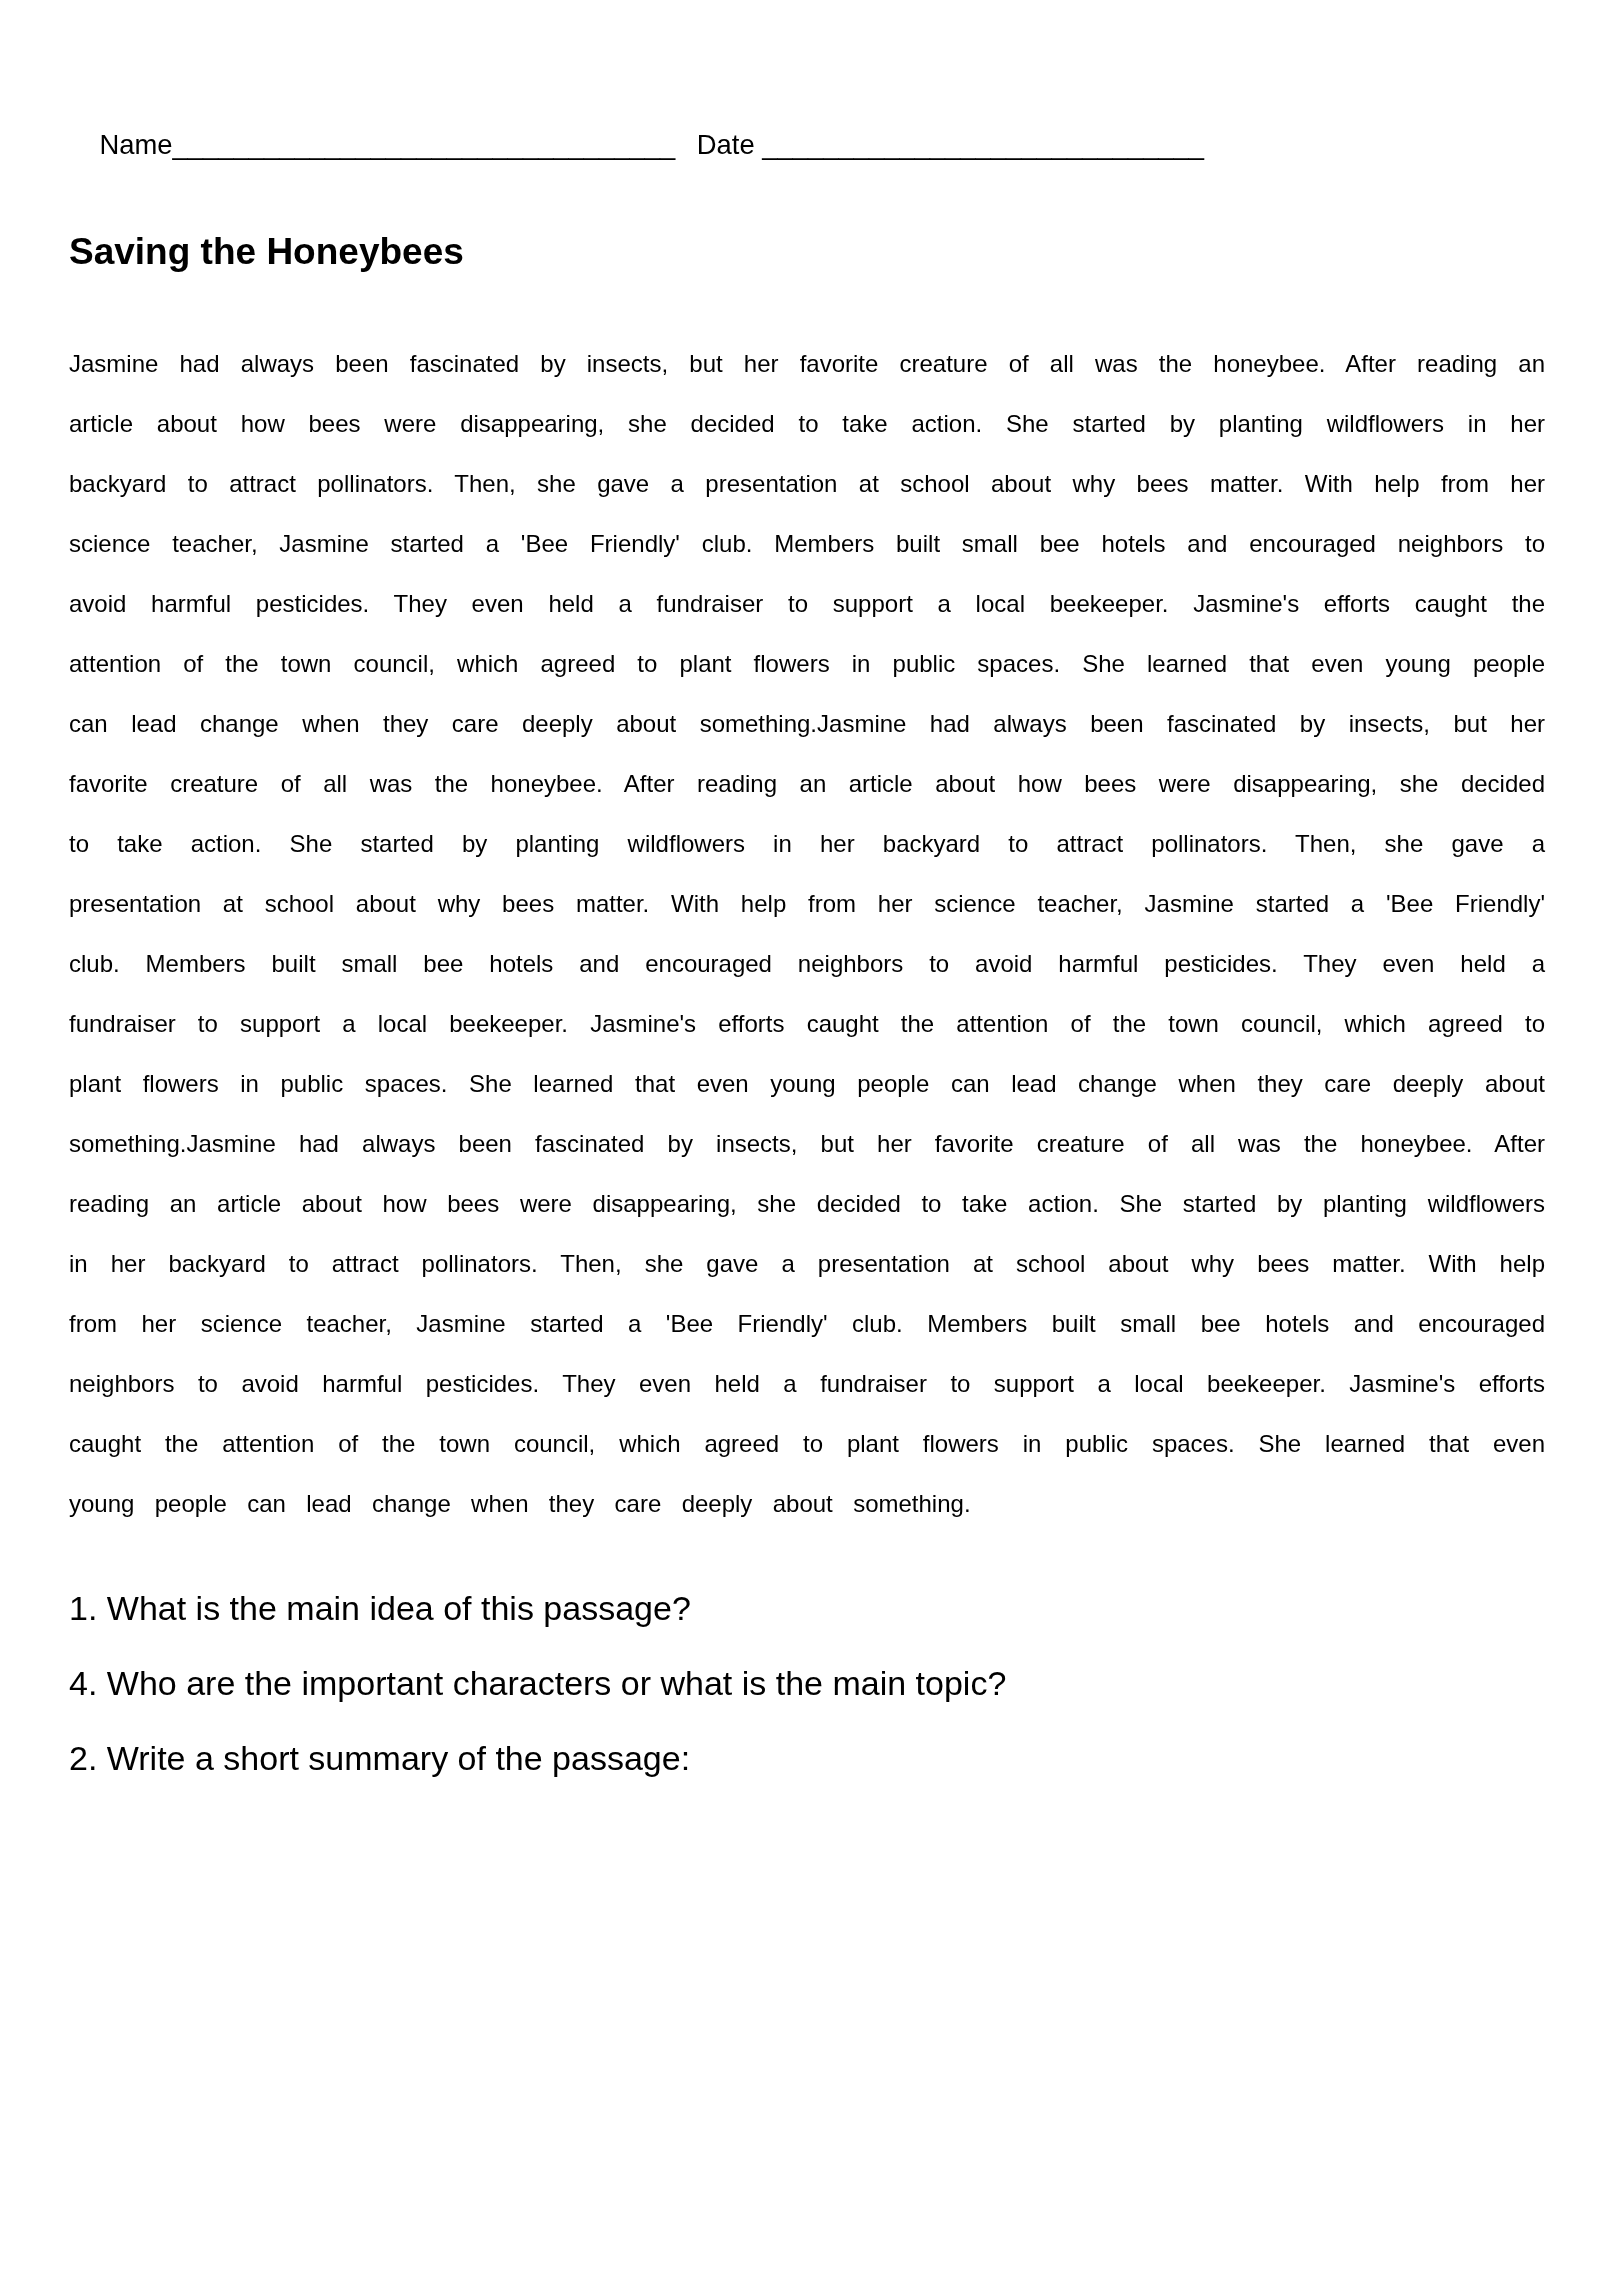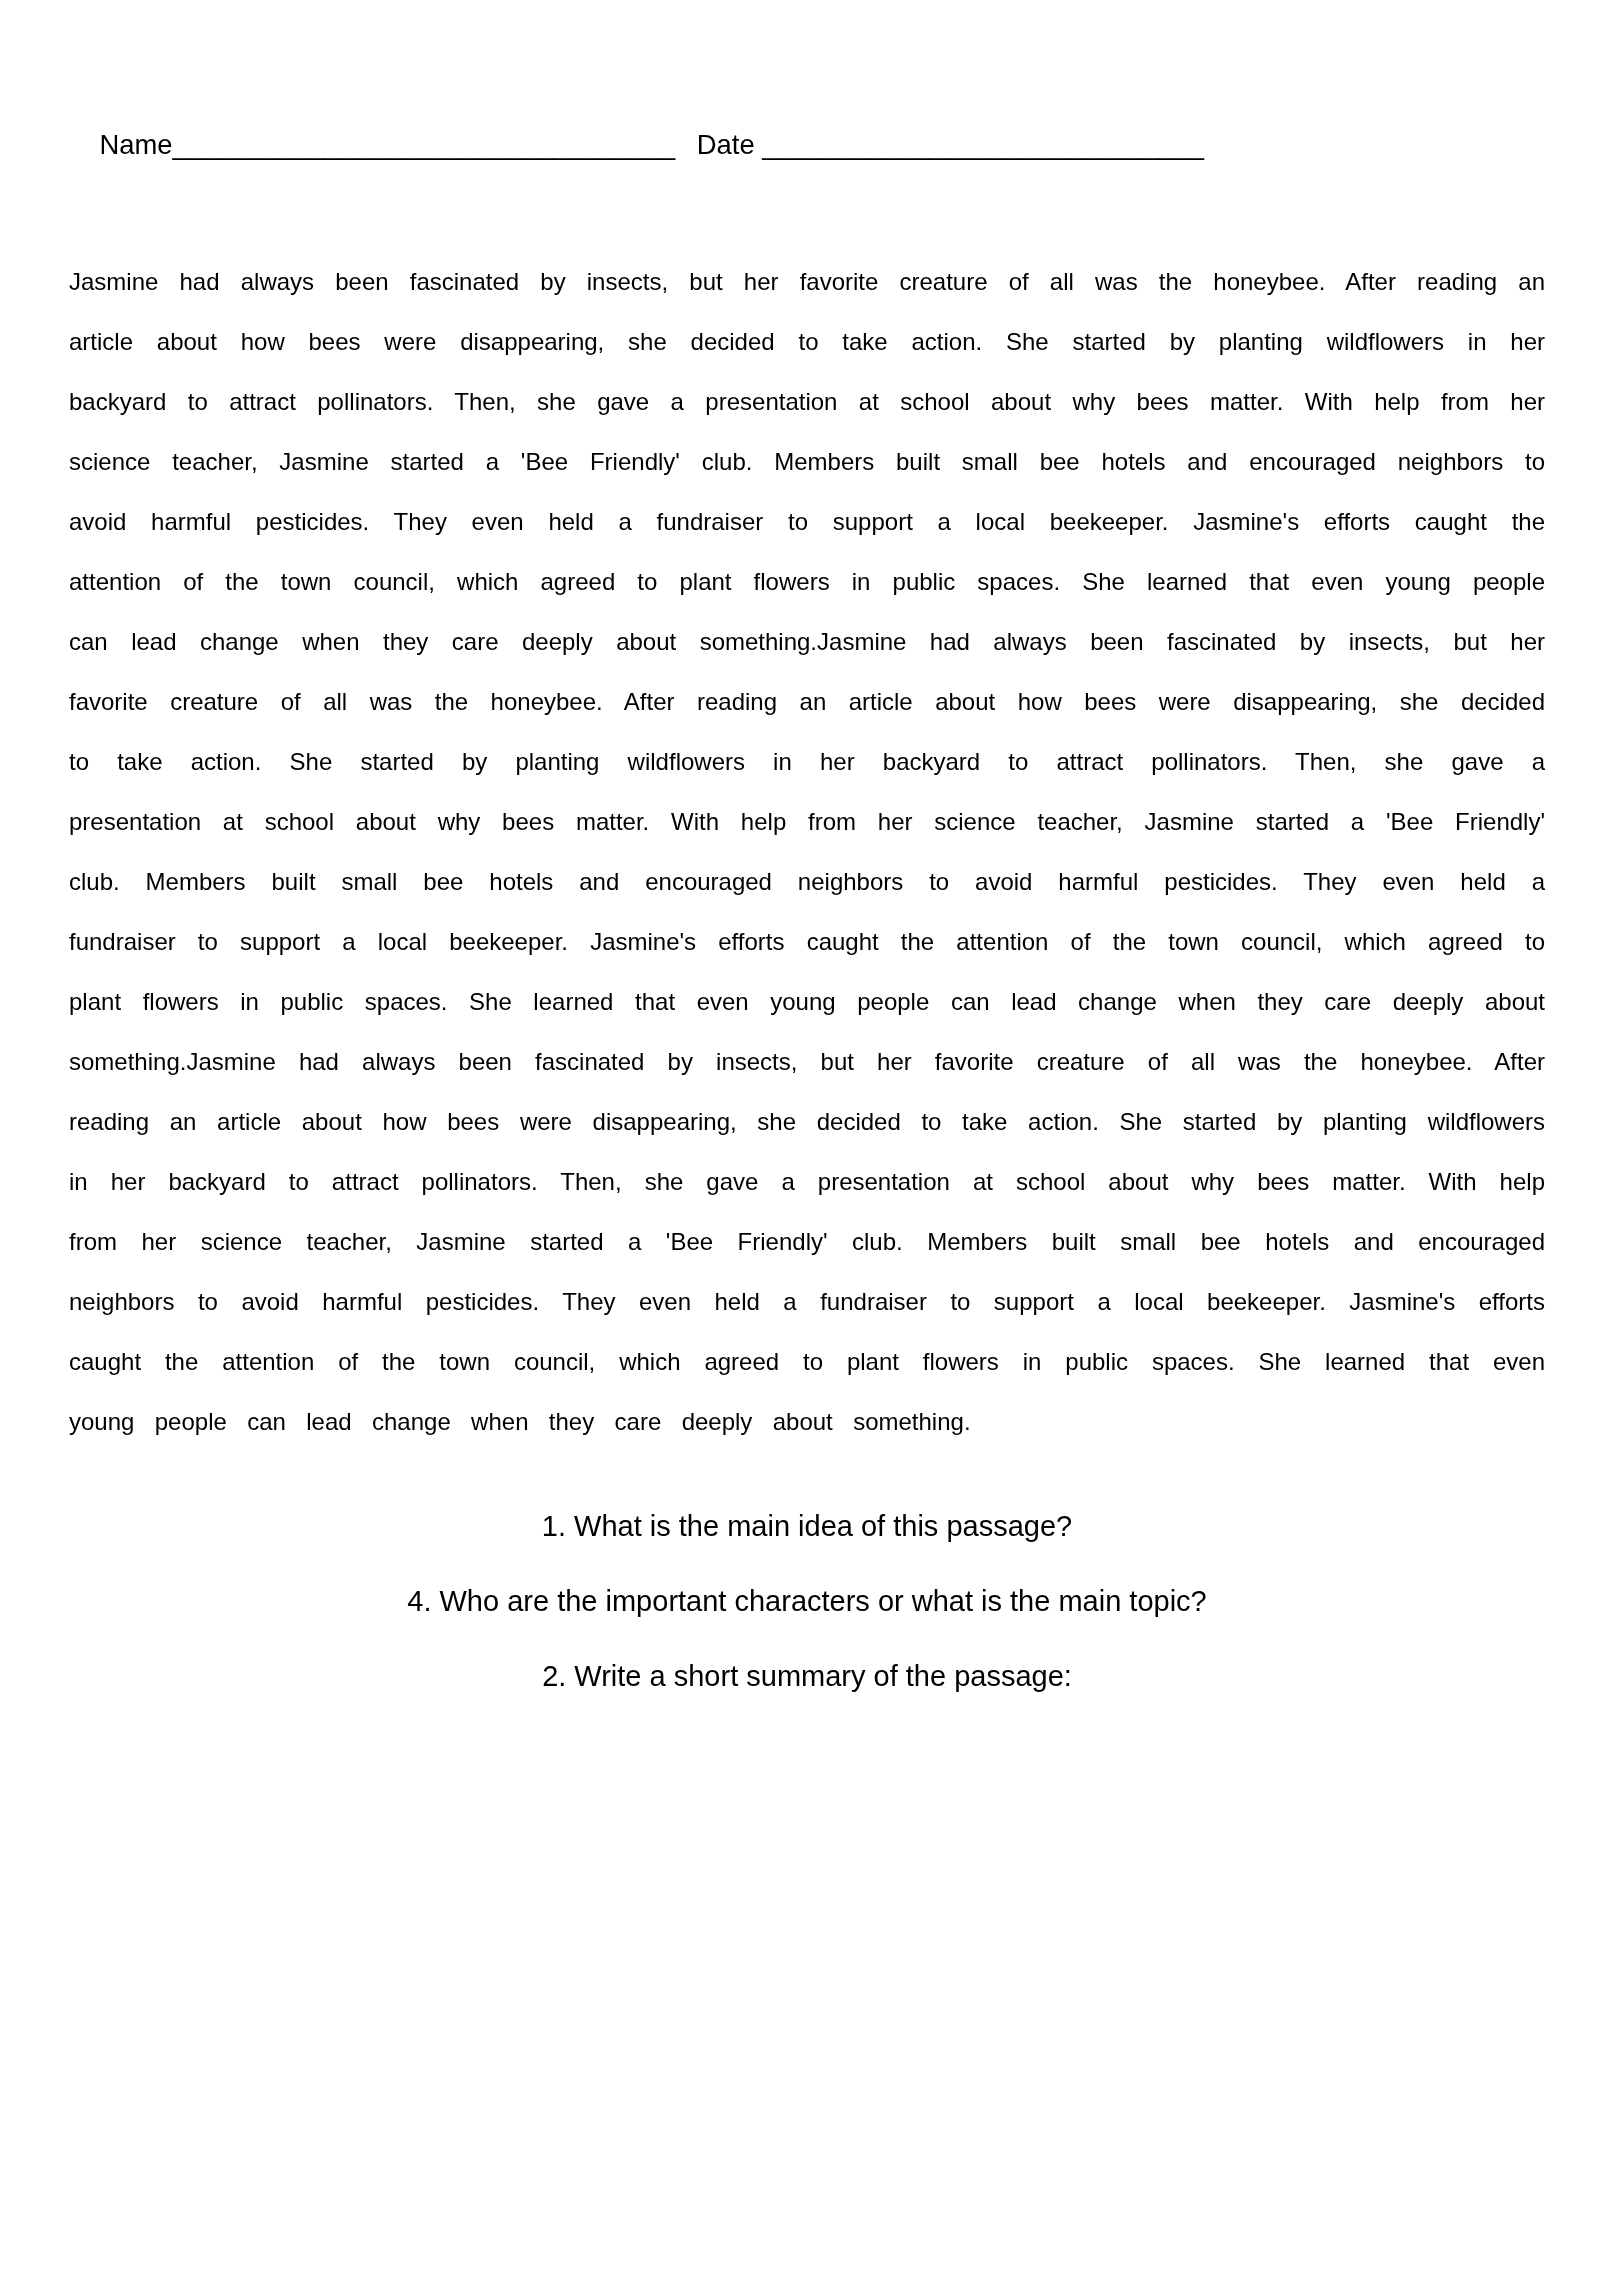--- a/index.html
+++ b/index.html
@@ -36,35 +36,35 @@
     margin-top: 61px;
     font-size: 24px;
     line-height: 60px;
     text-align: justify;
     word-spacing: 13.7px;
   }
   .questions {
     margin-top: 59px;
   }
   .question {
-    font-size: 29px;
+    font-size: 34px;
     line-height: 31px;
     margin-bottom: 44px;
-    text-align: center;
   }
 </style>
 </head>
 <body>
 
 <div class="page">
 
   <div class="meta-row">
     <span class="meta-field"><span>Name</span><span class="blank-line">_________________________________</span></span><span class="meta-field date-field"><span>Date </span><span class="blank-line">_____________________________</span></span>
   </div>
 
+  <h1 class="title">Saving the Honeybees</h1>
 
   <p class="passage">Jasmine had always been fascinated by insects, but her favorite creature of all was the honeybee. After reading an article about how bees were disappearing, she decided to take action. She started by planting wildflowers in her backyard to attract pollinators. Then, she gave a presentation at school about why bees matter. With help from her science teacher, Jasmine started a 'Bee Friendly' club. Members built small bee hotels and encouraged neighbors to avoid harmful pesticides. They even held a fundraiser to support a local beekeeper. Jasmine's efforts caught the attention of the town council, which agreed to plant flowers in public spaces. She learned that even young people can lead change when they care deeply about something.Jasmine had always been fascinated by insects, but her favorite creature of all was the honeybee. After reading an article about how bees were disappearing, she decided to take action. She started by planting wildflowers in her backyard to attract pollinators. Then, she gave a presentation at school about why bees matter. With help from her science teacher, Jasmine started a 'Bee Friendly' club. Members built small bee hotels and encouraged neighbors to avoid harmful pesticides. They even held a fundraiser to support a local beekeeper. Jasmine's efforts caught the attention of the town council, which agreed to plant flowers in public spaces. She learned that even young people can lead change when they care deeply about something.Jasmine had always been fascinated by insects, but her favorite creature of all was the honeybee. After reading an article about how bees were disappearing, she decided to take action. She started by planting wildflowers in her backyard to attract pollinators. Then, she gave a presentation at school about why bees matter. With help from her science teacher, Jasmine started a 'Bee Friendly' club. Members built small bee hotels and encouraged neighbors to avoid harmful pesticides. They even held a fundraiser to support a local beekeeper. Jasmine's efforts caught the attention of the town council, which agreed to plant flowers in public spaces. She learned that even young people can lead change when they care deeply about something.</p>
 
   <div class="questions">
     <div class="question">1. What is the main idea of this passage?</div>
     <div class="question">4. Who are the important characters or what is the main topic?</div>
     <div class="question">2. Write a short summary of the passage:</div>
   </div>
 
 </div>

